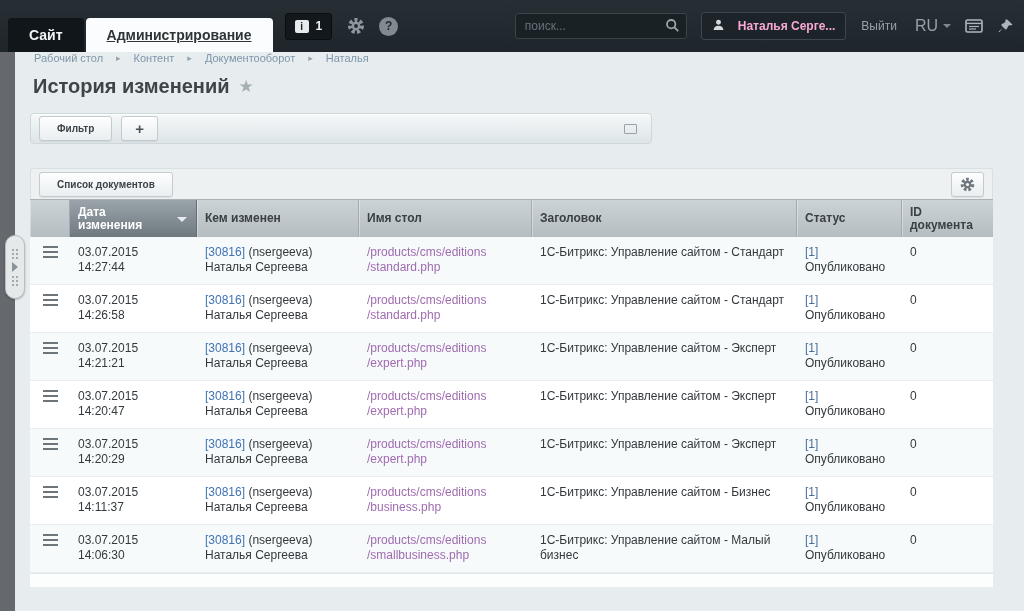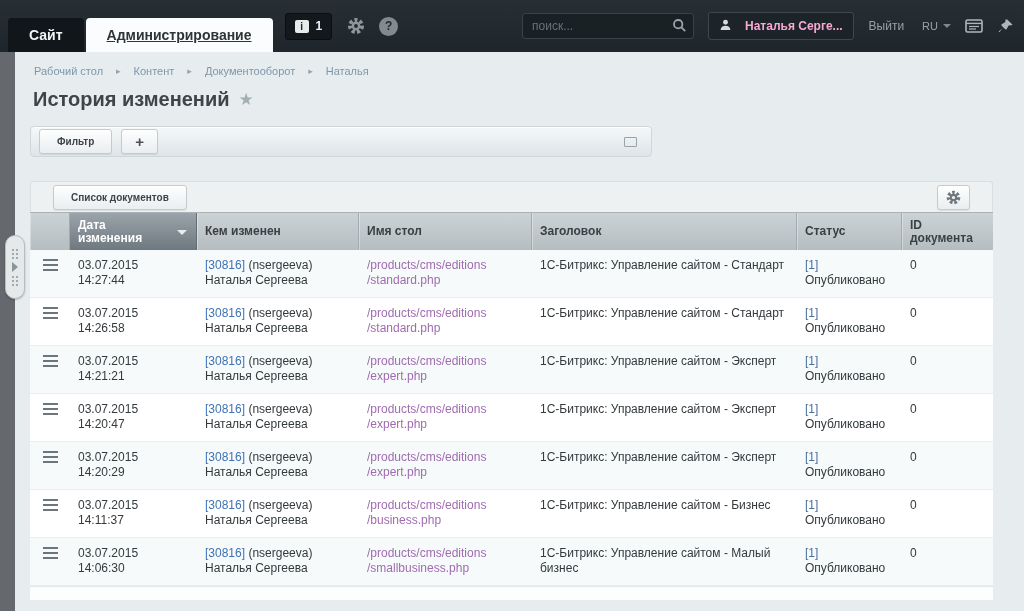--- a/index.html
+++ b/index.html
@@ -26,40 +26,40 @@
   .search-input { width:100%; height:100%; background:#1a2125; border:1px solid #39434a;
     border-radius:3px; color:#aeb7bd; font-size:12px; padding:0 26px 0 9px; outline:none;
     font-family:"Liberation Sans", sans-serif; }
   .search-input::placeholder { color:#67727a; }
   .search-ic { position:absolute; right:7px; top:5px; }
   .user-btn { margin-left:14px; height:28px; background:#1d2429; border:1px solid #3d474e;
     border-radius:3px; display:flex; align-items:center; padding:0 10px; gap:13px;
     color:#f9a8d4; font-size:12px; font-weight:bold; cursor:pointer; }
   .top-link { margin-left:15px; color:#97a1a8; font-size:12px; cursor:pointer; }
   .lang { margin-left:18px; display:flex; align-items:center; gap:5px; color:#97a1a8;
-    font-size:11px; cursor:pointer; }
+    font-size:16px; cursor:pointer; }
   .caret-down { width:0; height:0; border-left:4px solid transparent; border-right:4px solid transparent;
     border-top:4px solid #7d878e; }
   .pin-pad { margin-right:10px; }
 
   
   .left-rail { position:absolute; top:52px; left:0; width:15px; height:559px; background:#65696d; }
   .rail-handle { position:absolute; left:5px; top:235px; width:20px; height:64px;
     background:#e6e9ea; border:1px solid #b7bdc0; border-radius:10px;
     box-shadow:0 1px 2px rgba(0,0,0,.25); display:flex; flex-direction:column;
     align-items:center; justify-content:center; cursor:pointer; z-index:5; }
   .dots { width:8px; height:11px;
     background-image:radial-gradient(#a3aaae 1px, transparent 1.3px);
     background-size:4px 4px; }
   .tri-right { width:0; height:0; border-left:6px solid #8b9499; border-top:5px solid transparent;
     border-bottom:5px solid transparent; margin:3px 0; }
 
   
   .content { position:absolute; top:52px; left:15px; width:1009px; height:559px; background:#e7edef; }
-  .breadcrumb { margin:13px 0 0 19px; font-size:11px; color:#7e96a9; display:flex;
+  .breadcrumb { margin:0 0 0 19px; font-size:11px; color:#7e96a9; display:flex;
     align-items:center; gap:13px; }
   .crumb { cursor:pointer; }
   .crumb-sep { color:#93a5b0; font-size:9px; }
   .page-title-row { margin:11px 0 0 18px; display:flex; align-items:center; gap:9px; }
   .page-title { font-size:20px; font-weight:bold; color:#3e4549; }
   .fav-star { font-size:17px; color:#a4afb4; cursor:pointer; }
 
   
   .filter-bar { margin:15px 0 0 15px; width:622px; height:31px;
     background:linear-gradient(#f5f8f9,#dde5e8); border:1px solid #cfd7da; border-radius:4px;
@@ -69,21 +69,21 @@
     color:#3d4449; font-size:10px; height:25px; padding:0 17px; cursor:pointer;
     box-shadow:0 1px 1px rgba(0,0,0,.07), inset 0 1px 0 #fff; display:flex;
     align-items:center; justify-content:center; font-family:"Liberation Sans", sans-serif;font-weight:bold; }
   .btn-plus { padding:0 13px; font-size:15px; font-weight:bold; color:#4b5257; }
   .filter-square { position:absolute; right:14px; top:10px; width:13px; height:10px;
     border:1px solid #98a2a8; border-radius:1px; cursor:pointer; }
 
   
   .grid-wrap { margin:24px 0 0 15px; width:963px; }
   .grid-toolbar { height:31px; background:#edf1f2; border:1px solid #d9dfe2; border-bottom:none;
-    border-radius:3px 3px 0 0; display:flex; align-items:center; padding:0 22px; }
+    border-radius:3px 3px 0 0; display:flex; align-items:center; padding:0 8px; }
   .gear-btn { margin-left:auto; width:33px; padding:0; }
 
   .grid-header { display:flex; height:38px; background:linear-gradient(#ccd3d6,#b5bdc1);
     border-top:1px solid #aab2b6; }
   .hcell { display:flex; align-items:center; font-size:12px; font-weight:bold; color:#3a4145;
     padding:0 8px; line-height:13px; border-right:1px solid #a2abaf;
     box-shadow:inset 1px 0 0 rgba(255,255,255,.35); cursor:pointer; }
   .hcell-sorted { background:linear-gradient(#9aa4aa,#6e787f); color:#fff; position:relative;
     padding-right:24px; box-shadow:none; border-right:1px solid #636d73; }
   .sort-arrow { position:absolute; right:9px; top:17px; width:0; height:0;

